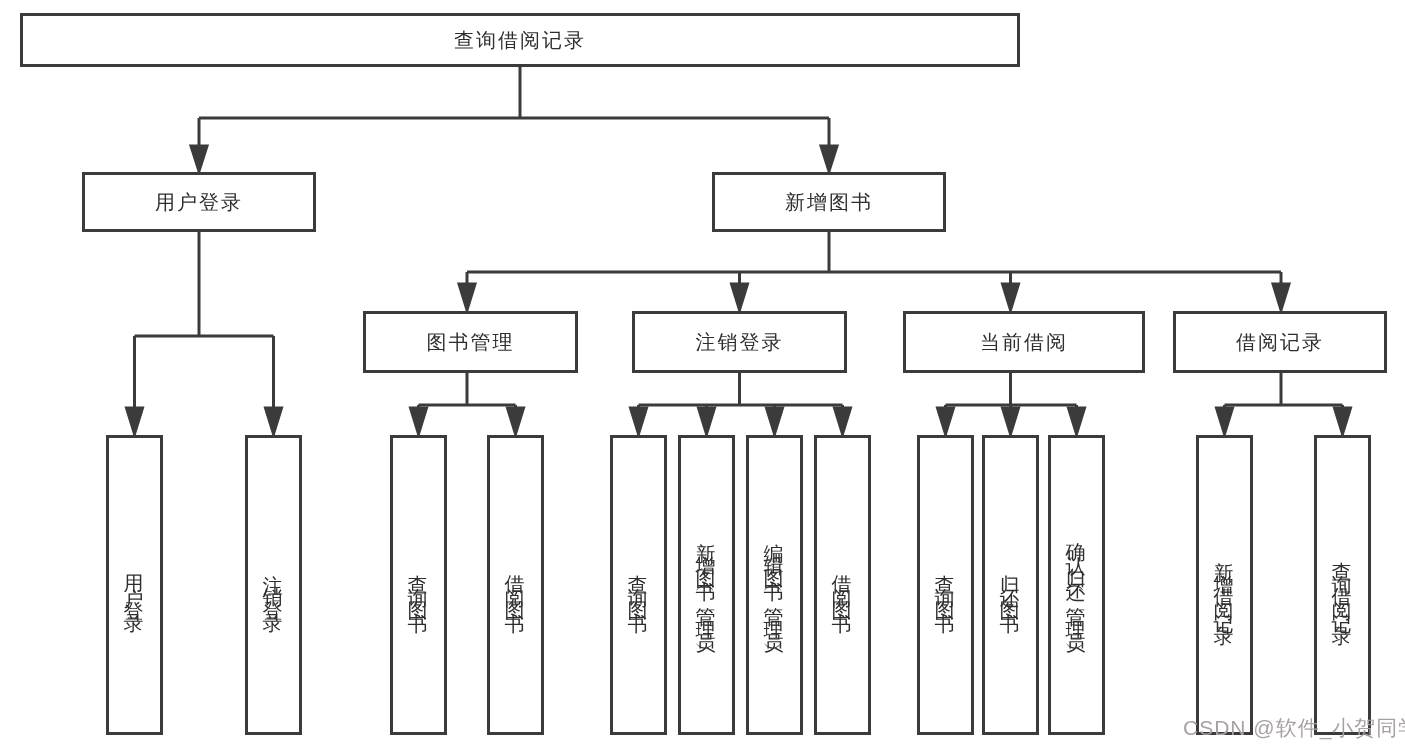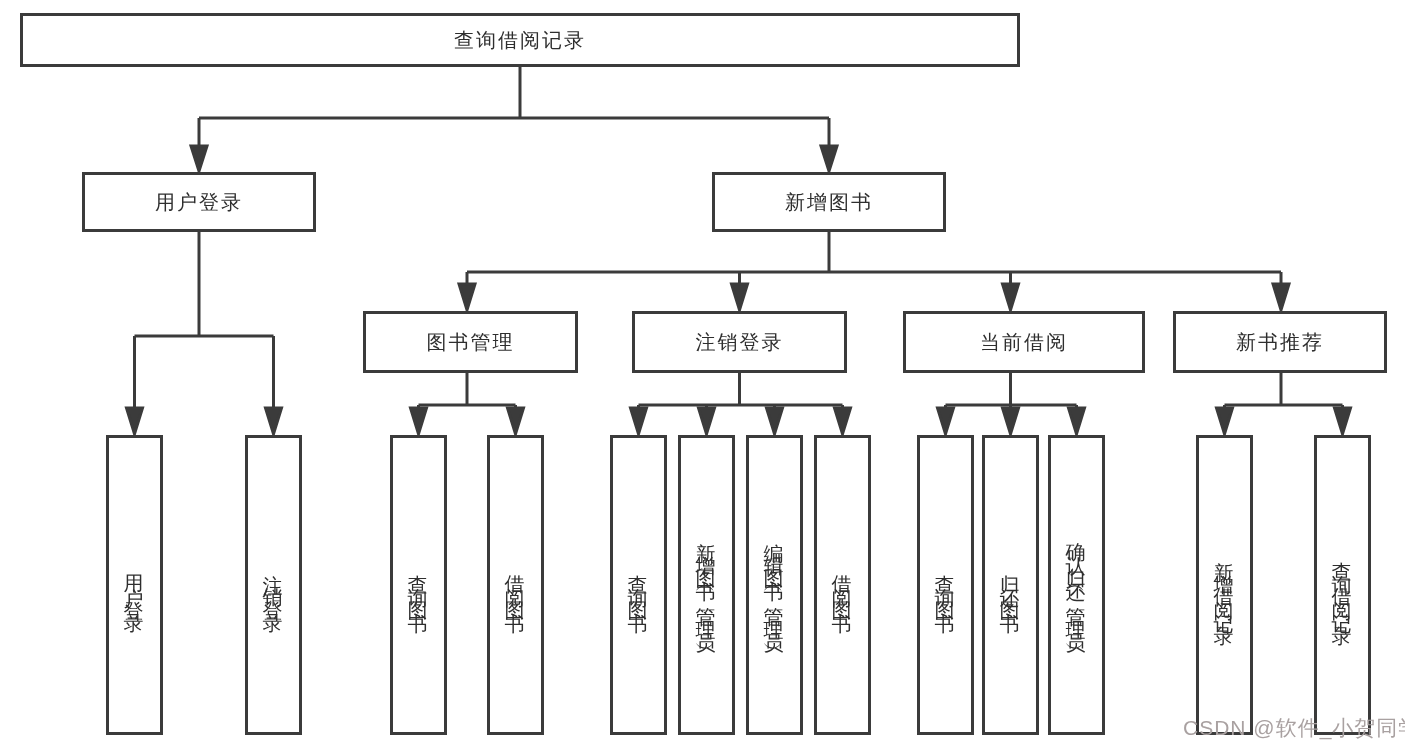--- a/index.html
+++ b/index.html
@@ -156,21 +156,21 @@
   <div class="box n-new-book">
     <span>图书管理</span>
   </div>
   <div class="box n-borrow">
     <span>注销登录</span>
   </div>
   <div class="box n-current">
     <span>当前借阅</span>
   </div>
   <div class="box n-records">
-    <span>新书推荐</span>
+    <span>借阅记录</span>
   </div>
 
   <div class="box vbox leaf lf-g1-0">
     <span>用户登录</span>
   </div>
   <div class="box vbox leaf lf-g1-1">
     <span>注销登录</span>
   </div>
 
   <div class="box vbox leaf lf-g2-0">

